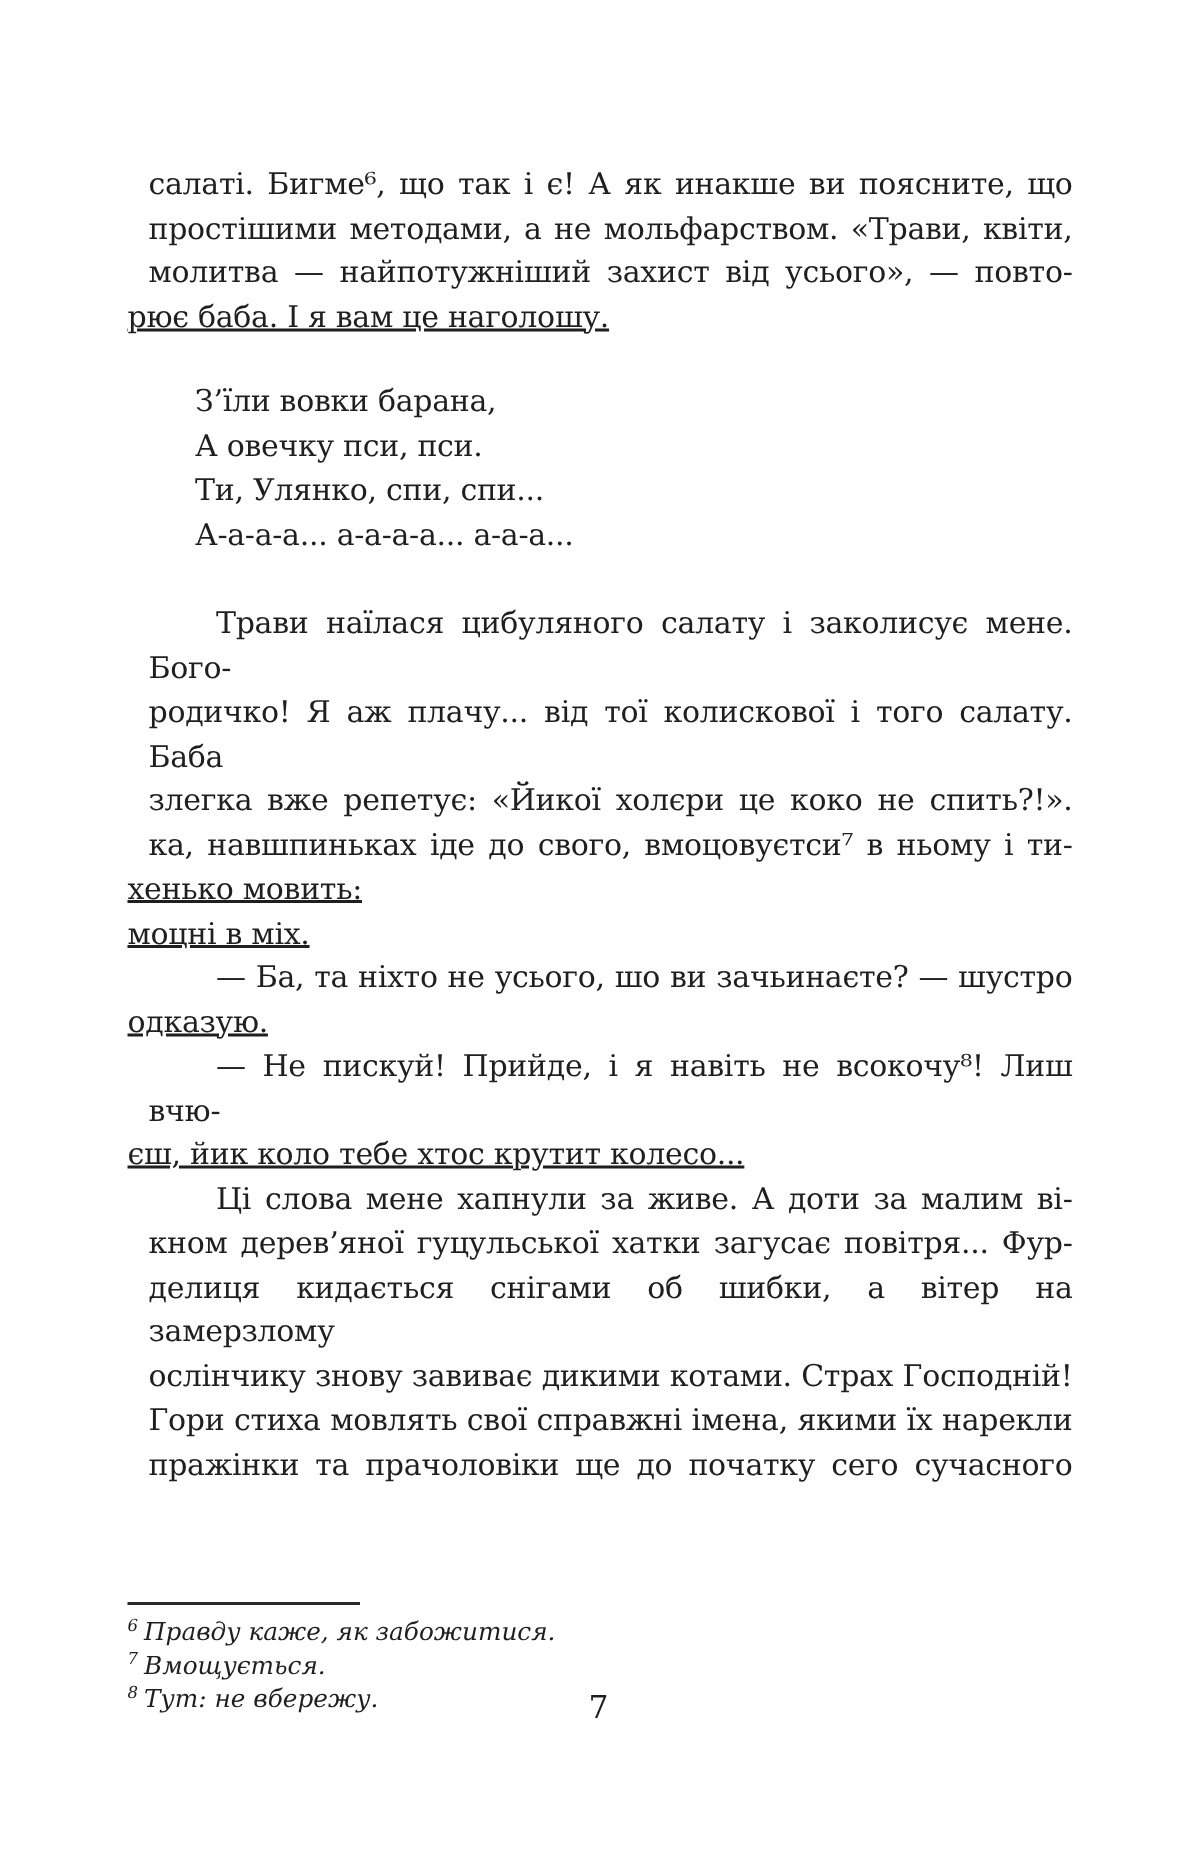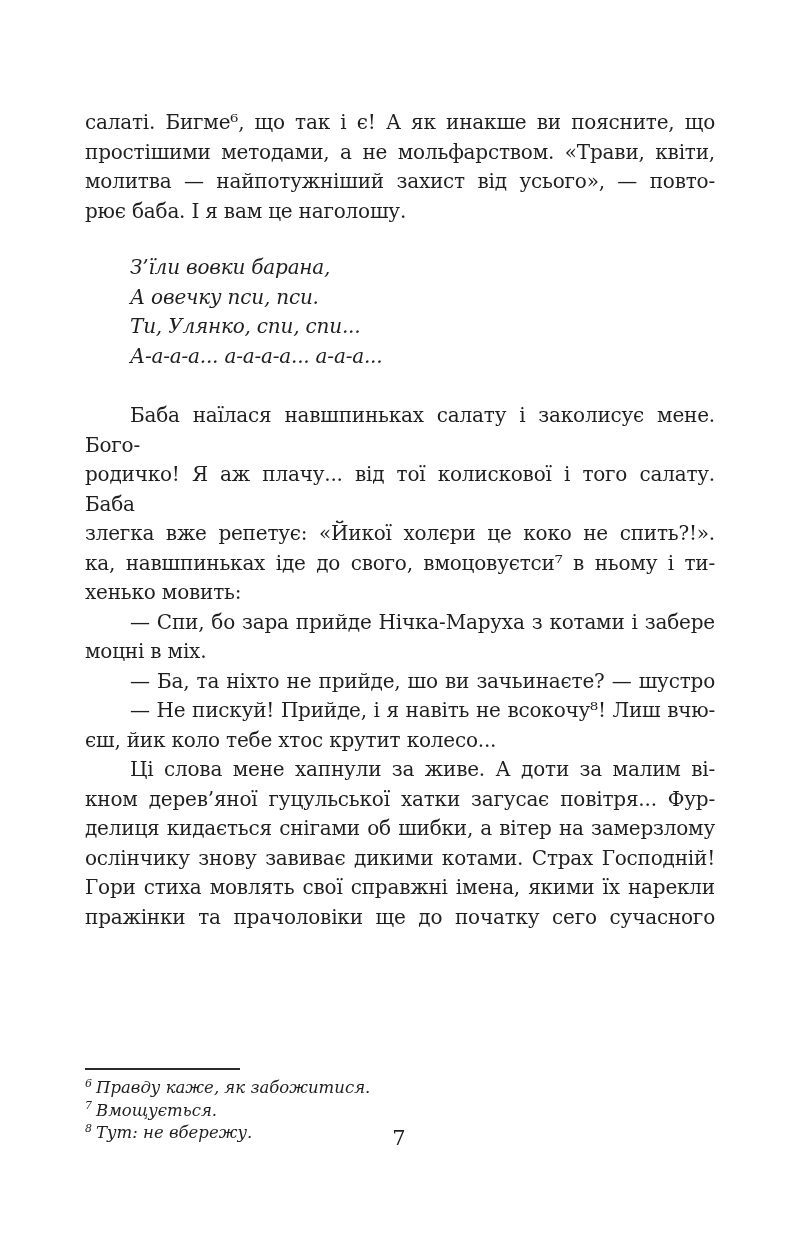--- a/index.html
+++ b/index.html
@@ -18,26 +18,25 @@
   .text-block {
     position: absolute;
     left: 85px; top: 108px;
     width: 630px;
     font-size: 20px;
     line-height: 29.5px;
     letter-spacing: -0.2px;
   }
   .para { margin: 0; }
   .line { text-align: justify; text-justify: inter-word; }
-  .jl { text-align-last: justify; }
-  .ll { text-align-last: left; }
+  .jl { text-align-last: justify; margin-left: 14px; }
+  .ll { text-align-last: left; text-decoration: underline; }
   .ind { text-indent: 45px; }
   .verse {
     margin: 27px 0 30px 45px;
-    font-style: italic;
   }
   .verse .line { text-align: left; text-align-last: left; }
   .footnotes {
     position: absolute;
     left: 85px; top: 1068px;
     width: 630px;
     font-size: 16.5px;
     line-height: 22.5px;
     font-style: italic;
   }
@@ -75,34 +74,34 @@
     </div>
 
     <div class="para verse">
       <div class="line">З’їли вовки барана,</div>
       <div class="line">А овечку пси, пси.</div>
       <div class="line">Ти, Улянко, спи, спи...</div>
       <div class="line">А-а-а-а... а-а-а-а... а-а-а...</div>
     </div>
 
     <div class="para">
-      <div class="line jl ind">Баба наїлася навшпиньках салату і заколисує мене. Бого-</div>
+      <div class="line jl ind">Трави наїлася цибуляного салату і заколисує мене. Бого-</div>
       <div class="line jl">родичко! Я аж плачу... від тої колискової і того салату. Баба</div>
       <div class="line jl">злегка вже репетує: «Йикої холєри це коко не спить?!».</div>
       <div class="line jl">ка, навшпиньках іде до свого, вмоцовуєтси⁷ в ньому і ти-</div>
       <div class="line ll">хенько мовить:</div>
     </div>
 
     <div class="para">
-      <div class="line jl ind">— Спи, бо зара прийде Нічка-Маруха з котами і забере</div>
       <div class="line ll">моцні в міх.</div>
     </div>
 
     <div class="para">
-      <div class="line jl ind">— Ба, та ніхто не прийде, шо ви зачьинаєте? — шустро</div>
+      <div class="line jl ind">— Ба, та ніхто не усього, шо ви зачьинаєте? — шустро</div>
+      <div class="line ll">одказую.</div>
     </div>
 
     <div class="para">
       <div class="line jl ind">— Не пискуй! Прийде, і я навіть не всокочу⁸! Лиш вчю-</div>
       <div class="line ll">єш, йик коло тебе хтос крутит колесо...</div>
     </div>
 
     <div class="para">
       <div class="line jl ind">Ці слова мене хапнули за живе. А доти за малим ві-</div>
       <div class="line jl">кном дерев’яної гуцульської хатки загусає повітря... Фур-</div>

